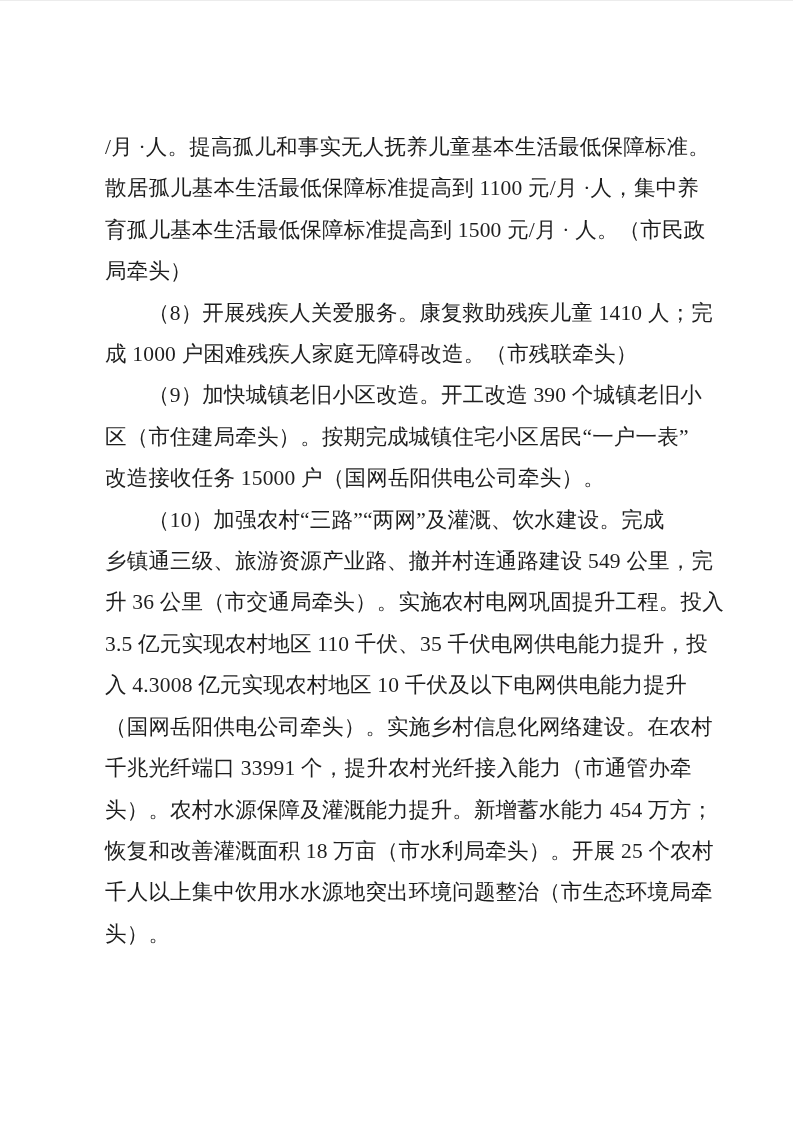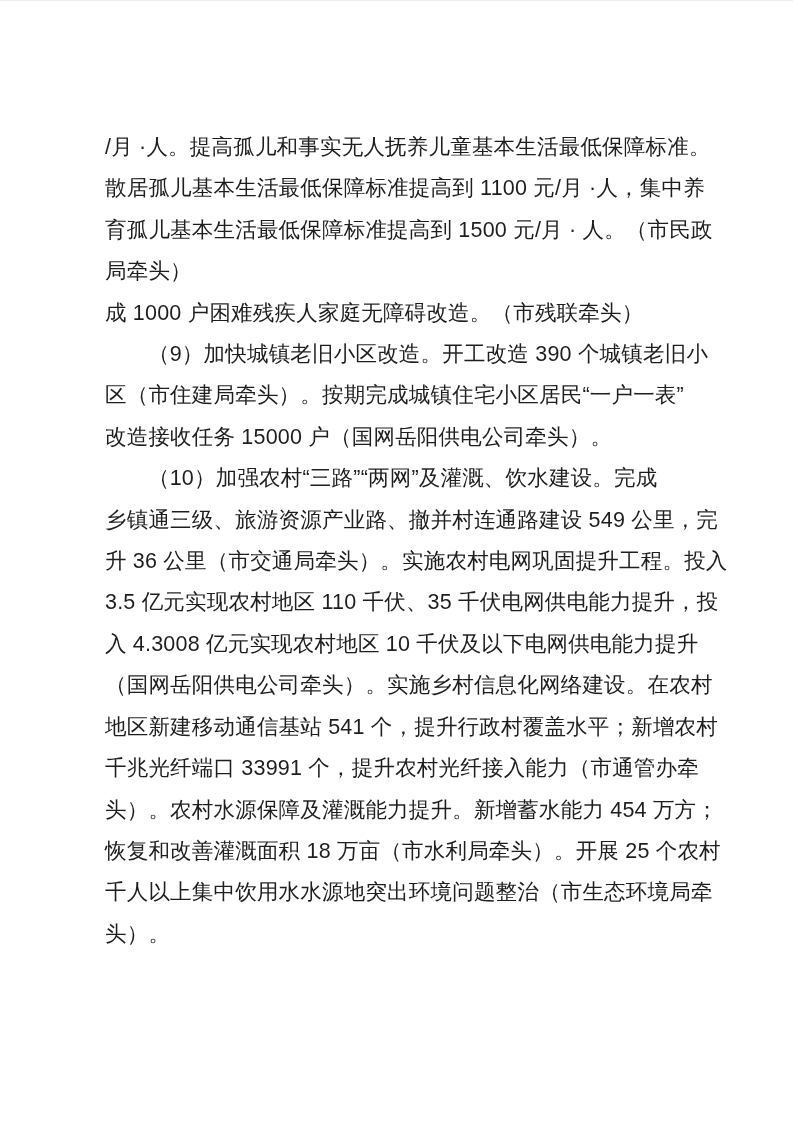--- a/index.html
+++ b/index.html
@@ -6,21 +6,21 @@
     margin: 0;
     padding: 0;
     background: #ffffff;
   }
   .page {
     position: relative;
     width: 793px;
     height: 990px;
     background: #ffffff;
     overflow: hidden;
-    font-family: Liberation Sans, sans-serif;
+    font-family: Liberation Serif, serif;
     color: #1e1e1e;
     border-top: 1px solid #ececec;
     box-sizing: border-box;
   }
   .doc-body {
     position: absolute;
     left: 105px;
     top: 126px;
     width: 598px;
   }
@@ -52,31 +52,31 @@
 </style>
 </head>
 <body>
 
 <div class="page">
   <div class="doc-body">
     <div class="line">/月 ·人。提高孤儿和事实无人抚养儿童基本生活最低保障标准。</div>
     <div class="line">散居孤儿基本生活最低保障标准提高到 1100 元/月 ·人，集中养</div>
     <div class="line">育孤儿基本生活最低保障标准提高到 1500 元/月 · 人。（市民政</div>
     <div class="line">局牵头）</div>
+    <div class="line indent">（8）开展残疾人关爱服务。康复救助残疾儿童 1410 人；完</div>
     <div class="line">成 1000 户困难残疾人家庭无障碍改造。（市残联牵头）</div>
     <div class="line indent">（9）加快城镇老旧小区改造。开工改造 390 个城镇老旧小</div>
     <div class="line">区（市住建局牵头）。按期完成城镇住宅小区居民“一户一表”</div>
     <div class="line">改造接收任务 15000 户（国网岳阳供电公司牵头）。</div>
     <div class="line indent">（10）加强农村“三路”“两网”及灌溉、饮水建设。完成</div>
     <div class="line">乡镇通三级、旅游资源产业路、撤并村连通路建设 549 公里，完</div>
     <div class="line">升 36 公里（市交通局牵头）。实施农村电网巩固提升工程。投入</div>
     <div class="line">3.5 亿元实现农村地区 110 千伏、35 千伏电网供电能力提升，投</div>
     <div class="line">入 4.3008 亿元实现农村地区 10 千伏及以下电网供电能力提升</div>
     <div class="line">（国网岳阳供电公司牵头）。实施乡村信息化网络建设。在农村</div>
-    <div class="line">地区新建移动通信基站 541 个，提升行政村覆盖水平；新增农村</div>
     <div class="line">千兆光纤端口 33991 个，提升农村光纤接入能力（市通管办牵</div>
     <div class="line">头）。农村水源保障及灌溉能力提升。新增蓄水能力 454 万方；</div>
     <div class="line">恢复和改善灌溉面积 18 万亩（市水利局牵头）。开展 25 个农村</div>
     <div class="line">千人以上集中饮用水水源地突出环境问题整治（市生态环境局牵</div>
     <div class="line">头）。</div>
   </div>
 
   <div class="footer">
     <span class="dash">—</span><span class="num">76</span><span class="dash">—</span>
   </div>

